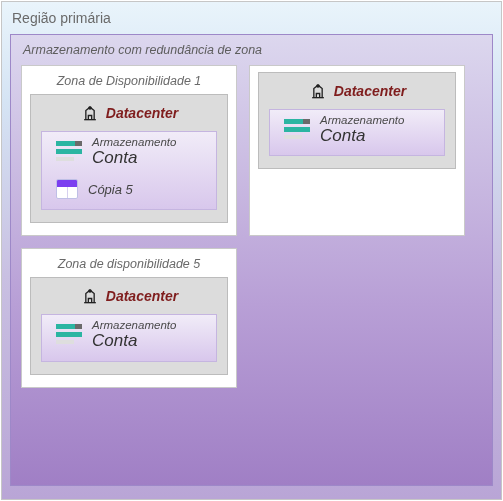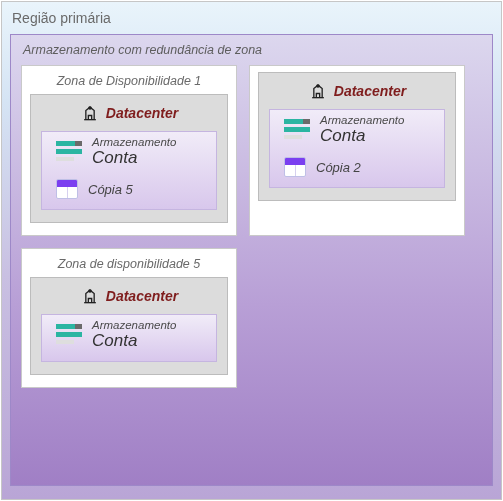--- a/index.html
+++ b/index.html
@@ -198,24 +198,20 @@
               <div class="stor-icon">
                 <div class="bar b1"></div>
                   <div class="bar b2"></div>
                   <div class="bar b3"></div>
               </div>
               <div class="storage-text">
                 <div class="t1">Armazenamento</div>
                 <div class="t2">Conta</div>
               </div>
             </div>
-            <div class="copy-row">
-              <div class="copy-icon"></div>
-              <div class="copy-label">Cópia 2</div>
-            </div>
           </div>
         </div>
       </div>
 
       <div class="zone">
         <div class="zone-title">Zona de disponibilidade 5</div>
         <div class="datacenter">
           <div class="dc-header">
             <span class="dc-icon">
               <svg width="20" height="20" viewBox="0 0 24 24" fill="none" stroke="#222" stroke-width="1.6">

